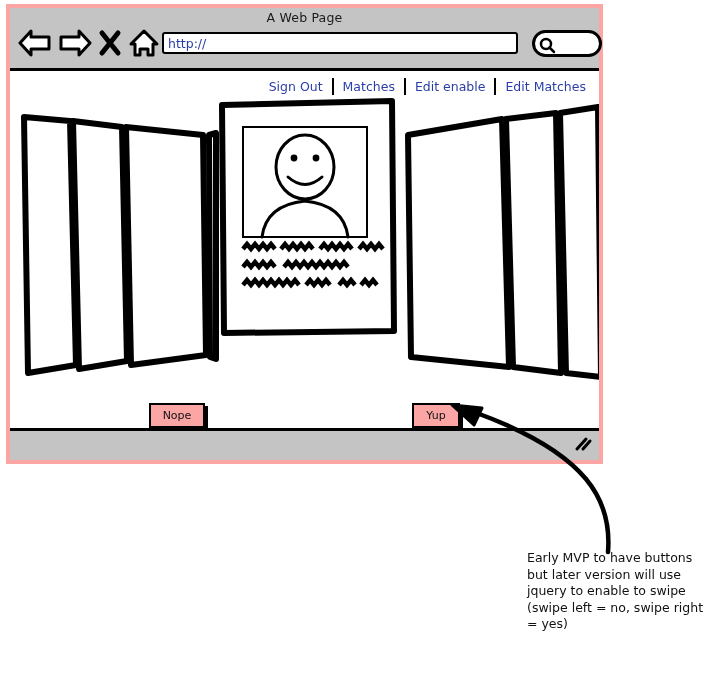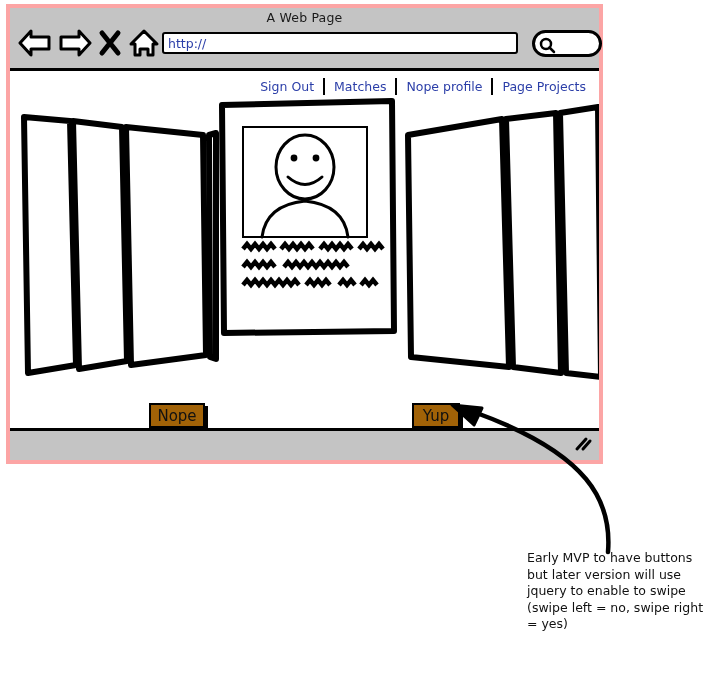--- a/index.html
+++ b/index.html
@@ -134,24 +134,24 @@
     left: 206px;
     top: 26px;
     width: 182px;
     height: 240px;
   }
   #profile-card svg { display: block; }
 
   
   .wf-button {
     position: absolute;
-    background: #a16207;
+    background: #fca5a5;
     border: 2.5px solid #000;
     box-shadow: 3px 3px 0 #000;
-    font-size: 15px;
+    font-size: 11px;
     color: #111;
     text-align: center;
     line-height: 20px;
     box-sizing: border-box;
     cursor: pointer;
     font-family: "DejaVu Sans", sans-serif;
     padding: 0;
   }
   #nope-button { left: 139px; top: 332px; width: 56px; height: 25px; }
   #yup-button  { left: 369px; top: 332px; width: 48px; height: 25px; margin-left: 33px; }
@@ -240,23 +240,23 @@
     </div>
   </div>
 
   <div id="page-content">
 
     <div id="nav-links">
       <span class="nav-link">Sign Out</span>
       <span class="nav-sep"></span>
       <span class="nav-link">Matches</span>
       <span class="nav-sep"></span>
-      <span class="nav-link">Nope profile</span>
+      <span class="nav-link">Edit enable</span>
       <span class="nav-sep"></span>
-      <span class="nav-link">Page Projects</span>
+      <span class="nav-link">Edit Matches</span>
     </div>
 
     <div id="carousel">
       <svg width="597" height="290" viewBox="0 0 597 290">
         <g fill="#ffffff" stroke="#000000" stroke-width="6" stroke-linejoin="round">
           <path d="M14,20 L60,24 L66,268 L18,276 Z"></path>
           <path d="M63,24 L112,30 L117,264 L69,272 Z"></path>
           <path d="M116,30 L193,38 L196,258 L121,268 Z"></path>
           <path d="M199,38 L206,36 L206,262 L200,260 Z"></path>
           <path d="M398,38 L492,22 L499,270 L401,260 Z"></path>

